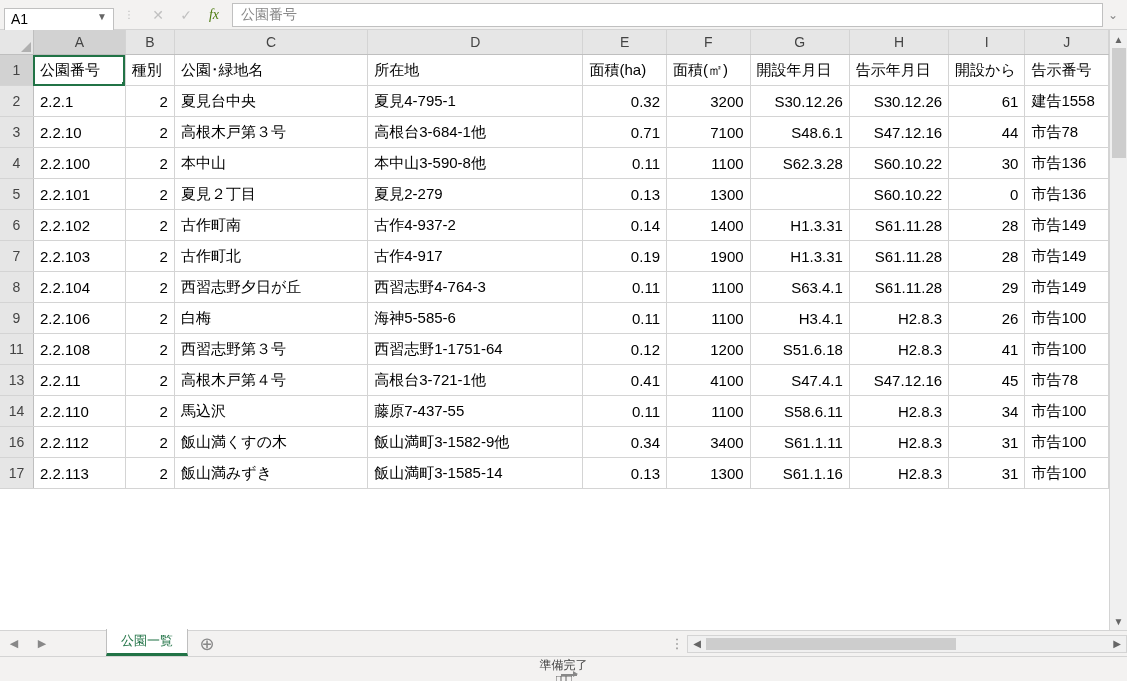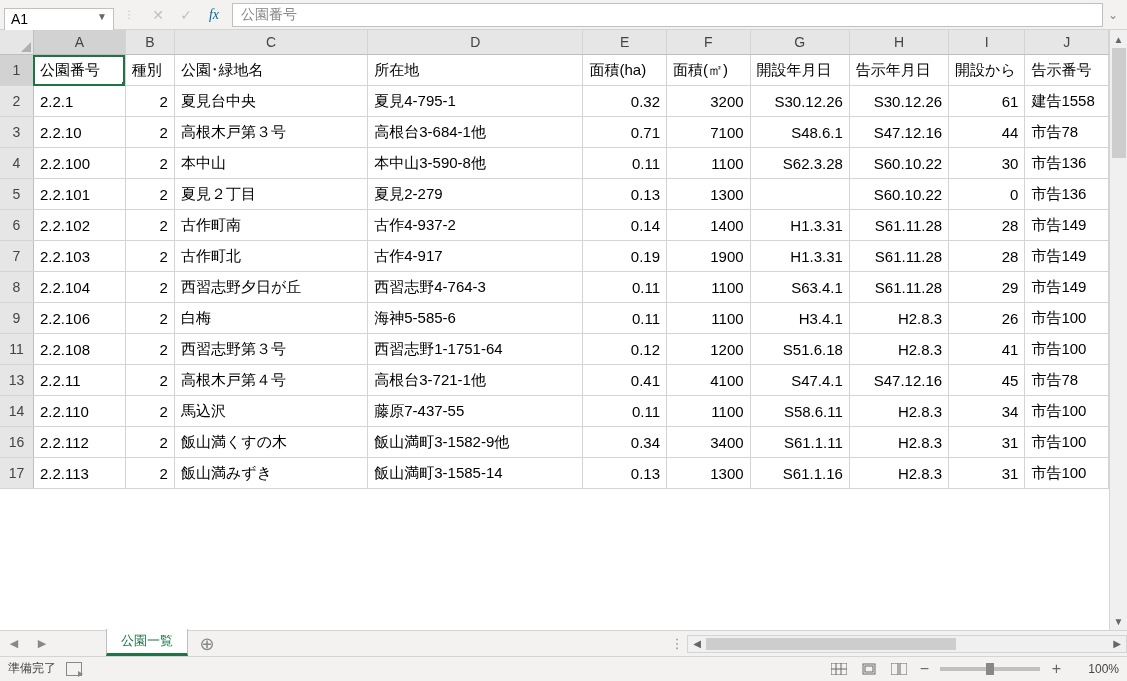--- a/index.html
+++ b/index.html
@@ -45,21 +45,21 @@
 .fb-btn {
   width: 28px;
   height: 24px;
   display: flex;
   align-items: center;
   justify-content: center;
   color: #c0c0c0;
   font-size: 14px;
   cursor: pointer;
 }
-.fb-fx { font-style: italic; color: #0369a1; font-family: "Times New Roman", serif; }
+.fb-fx { font-style: italic; color: #4d7c0f; font-family: "Times New Roman", serif; }
 .formula-input {
   flex: 1;
   height: 24px;
   background: #fff;
   border: 1px solid #c0c0c0;
   padding: 2px 8px;
   margin-left: 4px;
   display: flex;
   align-items: center;
   color: #888;
@@ -255,20 +255,21 @@
 
 .status-bar {
   display: flex;
   align-items: center;
   height: 24px;
   background: #f3f2f1;
   border-top: 1px solid #d4d4d4;
   font-size: 12px;
   padding: 0 8px;
   color: #444;
+  flex-direction: column;
 }
 .status-bar .fill { flex: 1; }
 .view-btn {
   width: 26px;
   height: 18px;
   display: flex;
   align-items: center;
   justify-content: center;
   margin: 0 2px;
   cursor: pointer;

